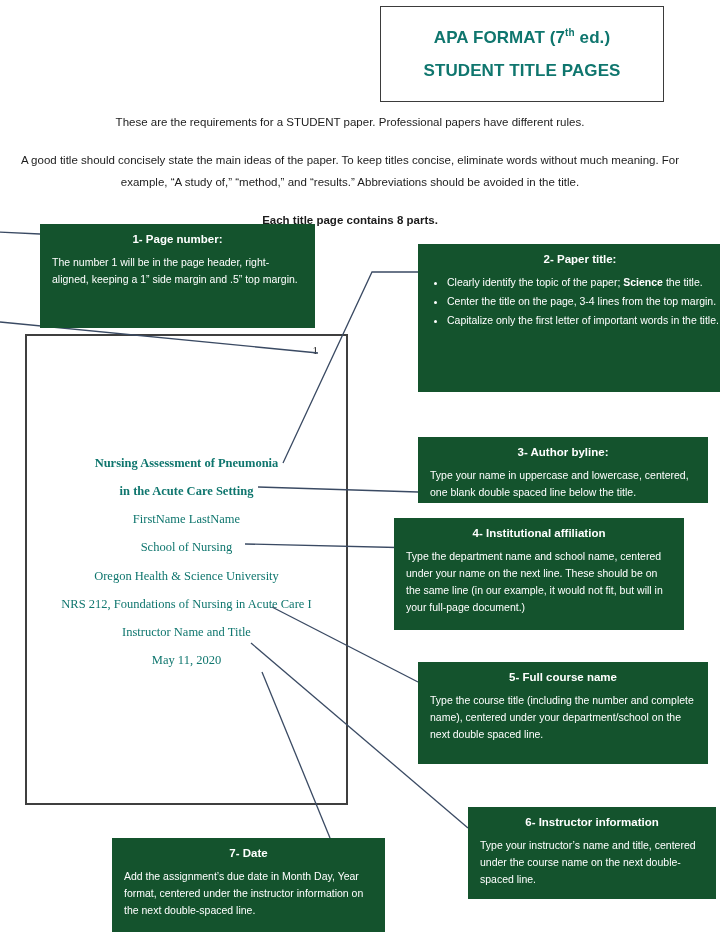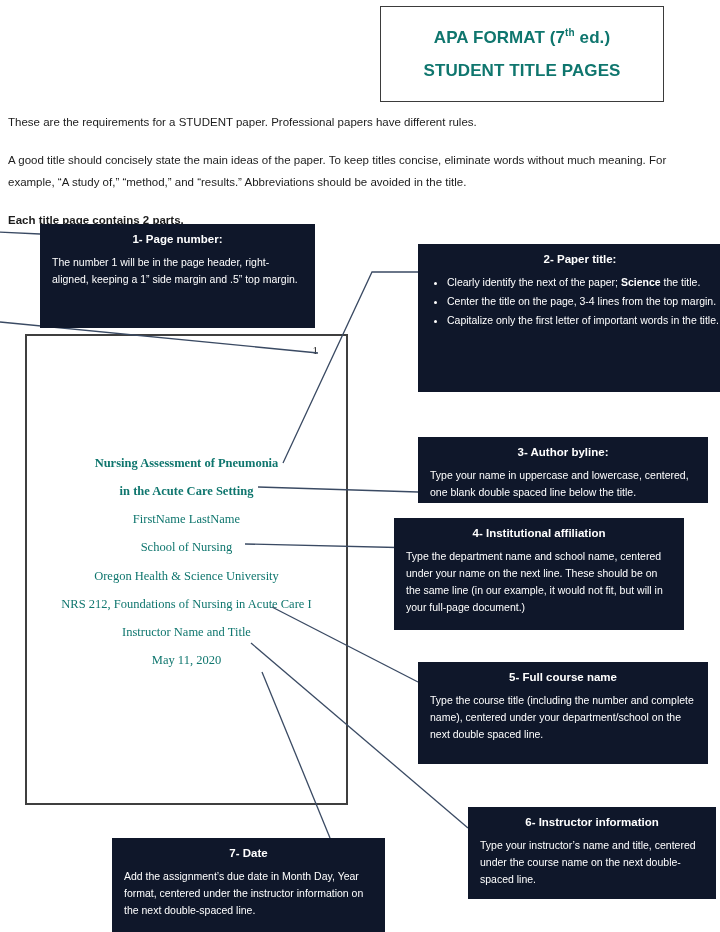--- a/index.html
+++ b/index.html
@@ -47,23 +47,24 @@
     white-space: nowrap;
   }
   .title-line sup {
     font-size: 10px;
     vertical-align: super;
   }
 
   
   .intro {
     position: absolute;
-    left: 8px;
+    left: 0;
     top: 112px;
     width: 700px;
+    text-align: center;
   }
   .intro p {
     margin: 0 0 17px 0;
     font-size: 11.5px;
     line-height: 1.85;
     color: #1c1c1c;
   }
   .intro p.bold-line {
     font-weight: bold;
     margin-bottom: 0;
@@ -102,21 +103,21 @@
     color: #0f766e;
     white-space: nowrap;
   }
   .sample-body div.bold {
     font-weight: bold;
   }
 
   
   .callout {
     position: absolute;
-    background: #0f172a;
+    background: #14532d;
     box-sizing: border-box;
     color: #ffffff;
     padding: 9px 12px 10px 12px;
     overflow: hidden;
   }
   .callout .c-head {
     font-size: 11.5px;
     font-weight: bold;
     text-align: center;
     margin-bottom: 9px;
@@ -172,21 +173,21 @@
 <div class="page-root">
 
   <div class="title-box">
     <div class="title-line"><span>APA FORMAT (7</span><sup>th</sup><span> ed.)</span></div>
     <div class="title-line">STUDENT TITLE PAGES</div>
   </div>
 
   <div class="intro">
     <p>These are the requirements for a STUDENT paper.  Professional papers have different rules.</p>
     <p>A good title should concisely state the main ideas of the paper.  To keep titles concise, eliminate words without much meaning.  For example, “A study of,” “method,” and “results.”  Abbreviations should be avoided in the title.</p>
-    <p class="bold-line">Each title page contains 2 parts.</p>
+    <p class="bold-line">Each title page contains 8 parts.</p>
   </div>
 
   <div class="sample-sheet">
     <div class="sample-pagenum">1</div>
     <div class="sample-body">
       <div class="bold">Nursing Assessment of Pneumonia</div>
       <div class="bold">in the Acute Care Setting</div>
       <div>FirstName LastName</div>
       <div>School of Nursing</div>
       <div>Oregon Health &amp; Science University</div>
@@ -216,21 +217,21 @@
   </svg>
 
   <div class="callout" id="box1">
     <div class="c-head">1- Page number:</div>
     <div class="c-body">The number 1 will be in the page header, right-aligned, keeping a 1” side margin and .5” top margin.</div>
   </div>
 
   <div class="callout" id="box2">
     <div class="c-head">2- Paper title:</div>
     <ul>
-      <li><span>Clearly identify the next of the paper; </span><b>Science</b><span> the title.</span></li>
+      <li><span>Clearly identify the topic of the paper; </span><b>Science</b><span> the title.</span></li>
       <li>Center the title on the page, 3-4 lines from the top margin.</li>
       <li>Capitalize only the first letter of important words in the title.</li>
     </ul>
   </div>
 
   <div class="callout" id="box3">
     <div class="c-head">3- Author byline:</div>
     <div class="c-body">Type your name in uppercase and lowercase, centered, one blank double spaced line below the title.</div>
   </div>
 

